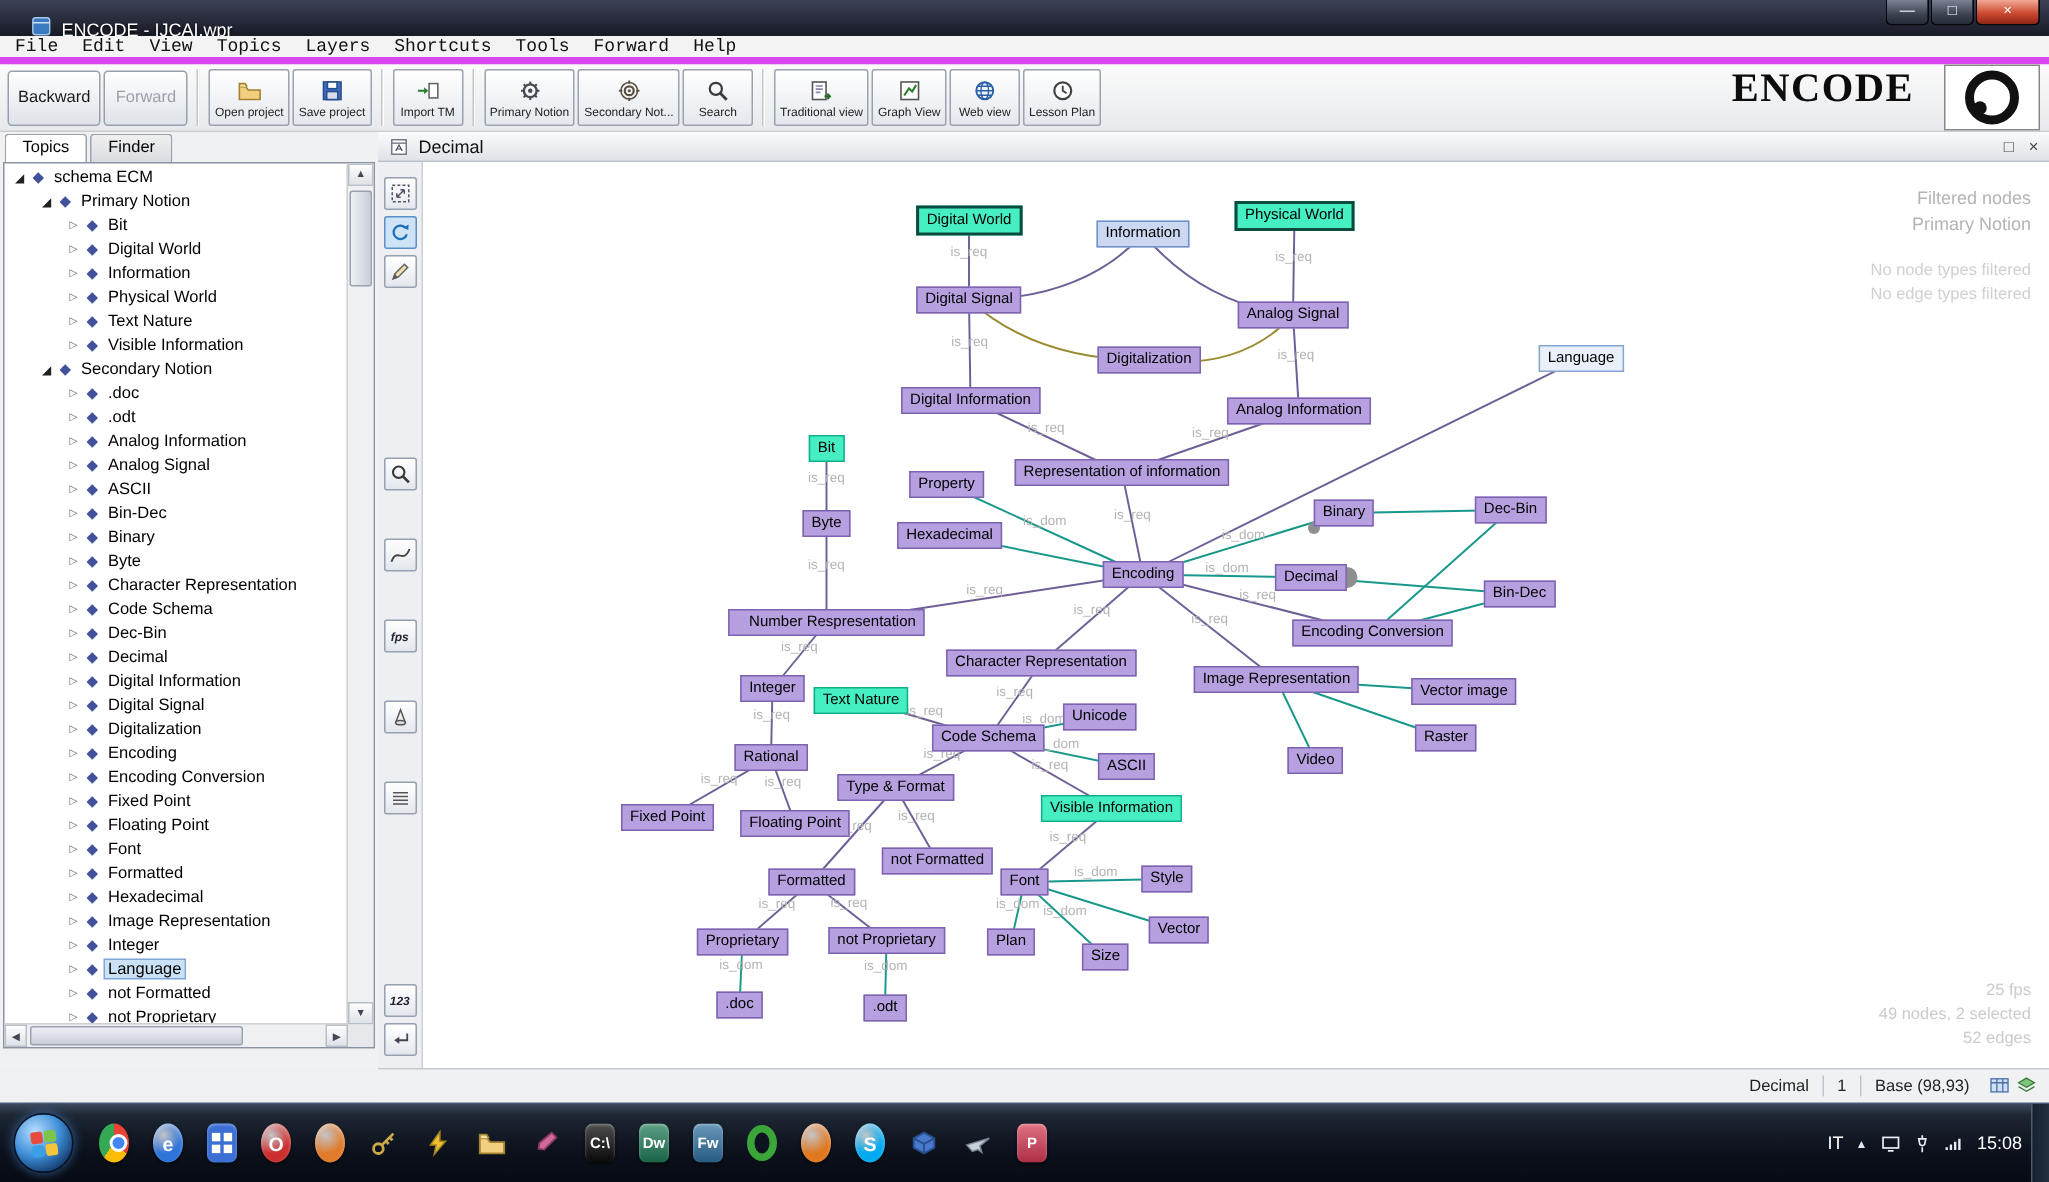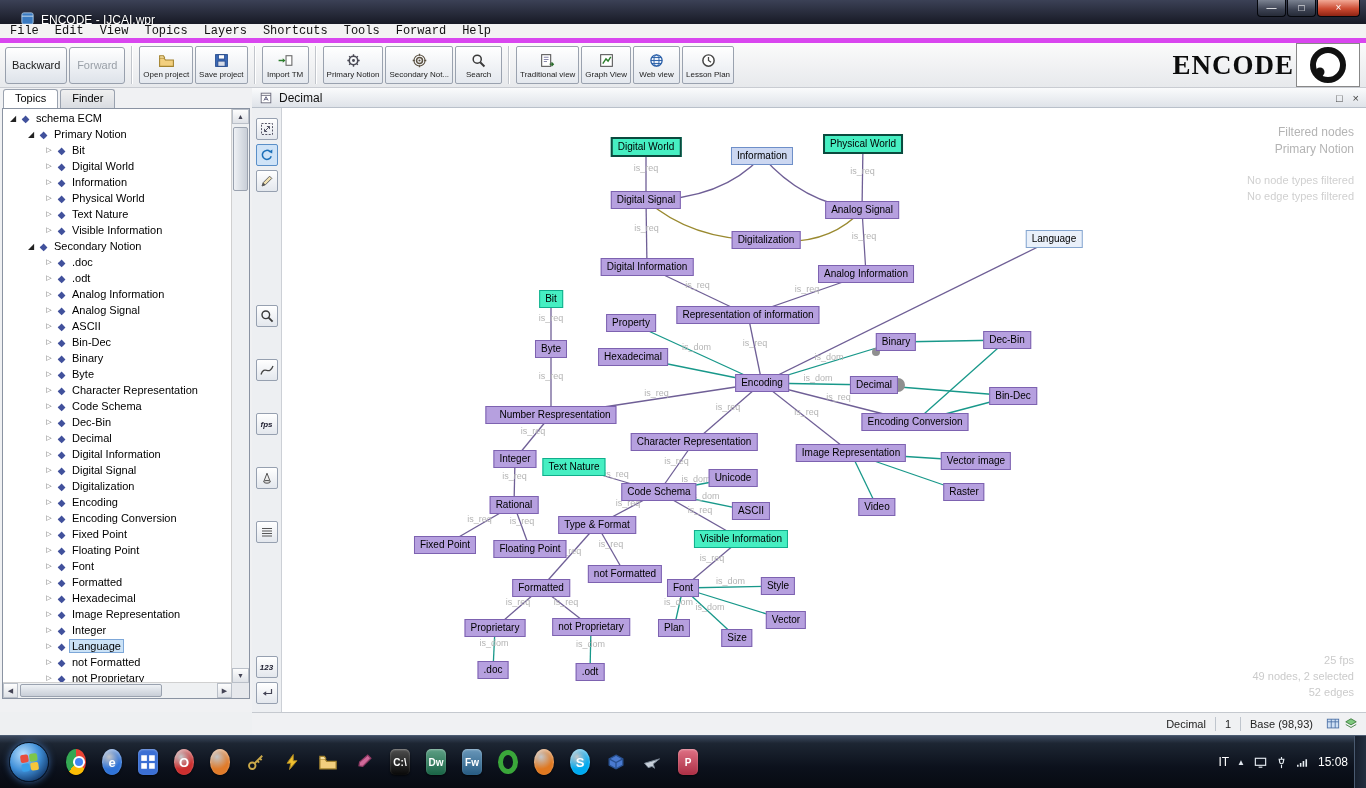--- a/index.html
+++ b/index.html
@@ -19,21 +19,21 @@
   .menu-item{padding:2px 8px;font-size:12px;color:#111;cursor:default;}
 
   
   .toolbar{position:absolute;top:43px;left:0;width:100%;height:45px;background:linear-gradient(#fbfbfb,#e7e9ec);border-bottom:1px solid #c9ccd2;display:flex;align-items:center;padding:0 4px;box-sizing:border-box;}
   .nav-btn{height:37px;min-width:56px;margin:0 1px;border:1px solid #98a0ad;border-radius:3px;background:linear-gradient(#ffffff,#dee3ea);font-size:11px;cursor:pointer;color:#1a1a1a;}
   .nav-btn.disabled{color:#9aa0a8;}
   .tb-sep{width:1px;height:38px;background:#c2c6cc;border-right:1px solid #ffffff;margin:0 5px;}
   .tbtn{height:38px;min-width:47px;padding:2px 3px;margin:0 1px;border:1px solid #9aa2af;border-radius:2px;background:linear-gradient(#ffffff,#e4e8ee);display:flex;flex-direction:column;align-items:center;justify-content:center;gap:1px;cursor:pointer;}
   .tbtn-icon{height:17px;display:flex;align-items:center;}
   .tbtn-label{font-size:8px;color:#222;white-space:nowrap;}
-  .brand-wrap{margin-left:auto;display:flex;align-items:center;gap:2px;padding-right:2px;}
+  .brand-wrap{margin-left:auto;display:flex;align-items:flex-start;gap:20px;padding-right:2px;}
   .brand{font-family:"Liberation Serif",serif;font-weight:bold;font-size:27px;letter-spacing:1px;color:#0c0c0c;}
   .logo-box{width:64px;height:44px;border:1px solid #888;background:#fff;display:flex;align-items:center;justify-content:center;box-sizing:border-box;}
 
   
   .sidebar{position:absolute;left:0;top:88px;width:252px;height:624px;background:#f0f1f3;}
   .side-tabs{position:absolute;left:3px;top:1px;height:19px;display:flex;z-index:2;}
   .side-tab{padding:2px 11px;font-size:11px;border:1px solid #9aa2af;border-bottom:none;border-radius:3px 3px 0 0;background:linear-gradient(#f0f0f0,#d9dce1);margin-right:2px;cursor:pointer;}
   .side-tab.active{background:#fff;}
   .tree-frame{position:absolute;left:2px;right:2px;top:20px;bottom:13px;background:#fff;border:1px solid #8a93a2;overflow:hidden;}
   .tree-rows{position:absolute;left:0;top:1px;right:17px;bottom:15px;overflow:hidden;}

